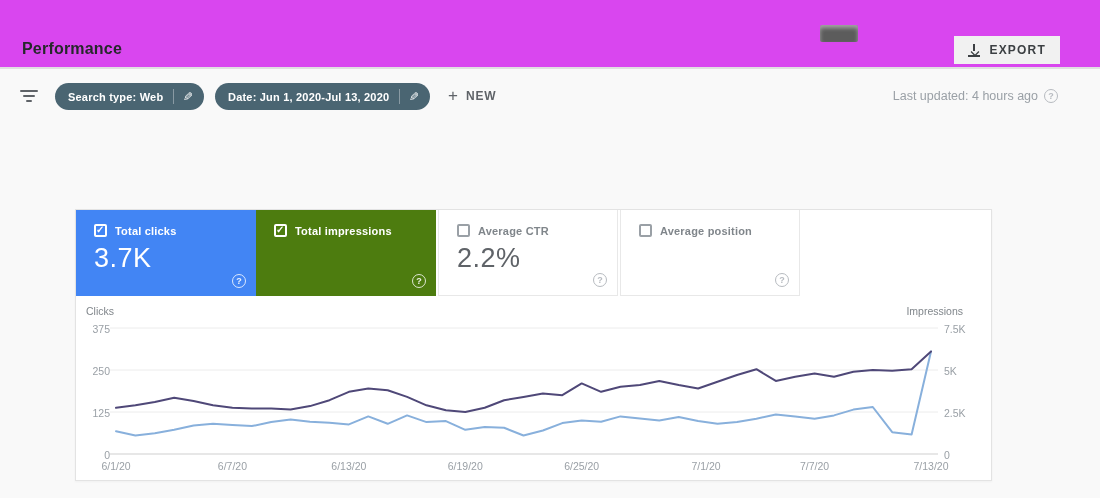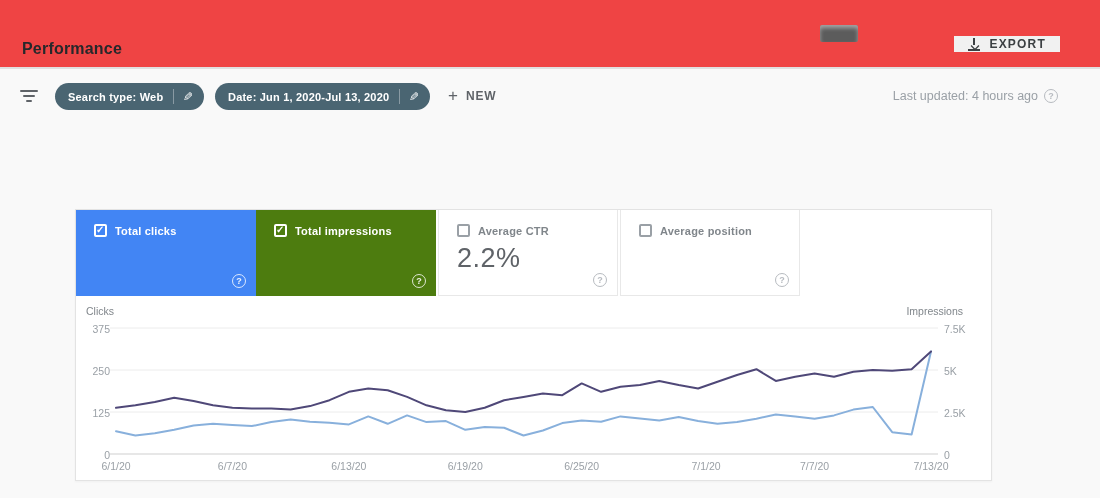--- a/index.html
+++ b/index.html
@@ -1,22 +1,22 @@
 <!DOCTYPE html>
 <html><head>
 <meta charset="utf-8">
 <style>
   * { margin:0; padding:0; box-sizing:border-box; }
   html,body { width:1100px; height:500px; font-family:"Liberation Sans", sans-serif; background:#fff; overflow:hidden; }
 
   
-  .header { position:relative; height:69px; background:#ef4444; border-bottom:2px solid #e0e0e0; }
+  .header { position:relative; height:69px; background:#d946ef; border-bottom:2px solid #e0e0e0; }
   .page-title { position:absolute; left:22px; top:40px; font-size:16px; font-weight:bold; color:#26282b; letter-spacing:.2px; }
   .blur-badge { position:absolute; left:820px; top:25px; width:38px; height:17px; background:#5c5c5c; border-radius:2px; box-shadow:inset 0 3px 4px rgba(255,255,255,.45); }
-  .export-btn { position:absolute; right:40px; top:36px; height:16px; background:#f1f1f1; border:none; display:flex; align-items:center; gap:9px; padding:0 14px; cursor:pointer; }
+  .export-btn { position:absolute; right:40px; top:36px; height:28px; background:#f1f1f1; border:none; display:flex; align-items:center; gap:9px; padding:0 14px; cursor:pointer; }
   .export-btn .label { font-size:12px; font-weight:bold; color:#3c4043; letter-spacing:1.2px; }
   .dl-icon { width:12px; height:13px; position:relative; display:inline-block; }
   .dl-icon:before { content:""; position:absolute; left:5px; top:0; width:2px; height:7px; background:#3c4043; }
   .dl-icon:after { content:""; position:absolute; left:2px; top:3px; width:8px; height:8px; border-right:2px solid #3c4043; border-bottom:2px solid #3c4043; transform:rotate(45deg) scale(.62); }
   .dl-icon .base { position:absolute; left:0; bottom:0; width:12px; height:2px; background:#3c4043; }
 
   
   .page-body { position:relative; height:429px; background:#f9f9f9; }
 
   
@@ -114,20 +114,21 @@
   </div>
 
   <div class="panel">
 
     <div class="cards-row">
       <div class="metric-card colored" style="background: rgb(66, 133, 244);">
         <div class="card-top">
           <span class="checkbox checked"></span>
           <span class="card-label">Total clicks</span>
         </div>
+        <div class="card-value">3.7K</div>
         <span class="help-circle card-help">?</span>
       </div>
 
       <div class="metric-card colored" style="background: #4d7c0f;">
         <div class="card-top">
           <span class="checkbox checked"></span>
           <span class="card-label">Total impressions</span>
         </div>
         <span class="help-circle card-help">?</span>
       </div>

